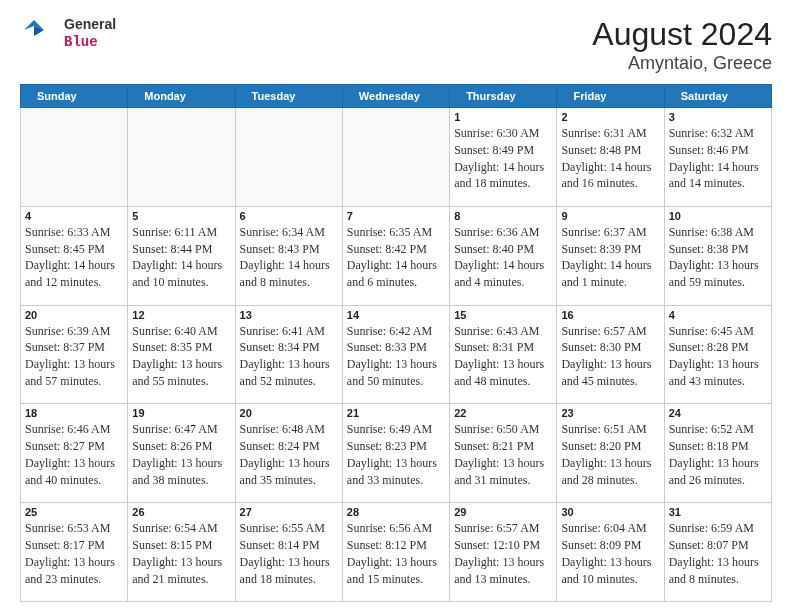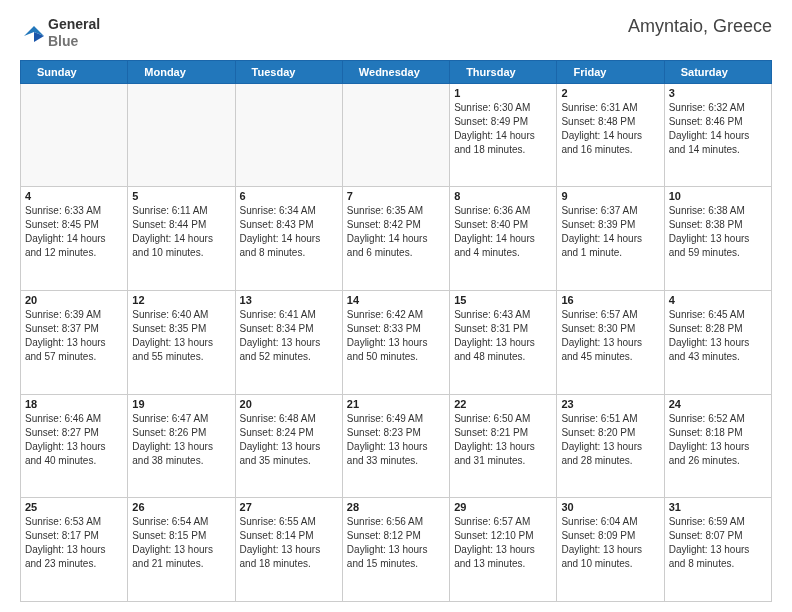--- a/index.html
+++ b/index.html
@@ -18,30 +18,30 @@
       flex-direction: column;
     }
     .header {
       display: flex;
       justify-content: space-between;
       align-items: flex-start;
       margin-bottom: 10px;
     }
     .logo {
       display: flex;
-      align-items: flex-end;
-      gap: 0;
+      align-items: flex-start;
+      gap: 16px;
     }
     .logo-text {
       font-size: 14px;
       font-weight: bold;
       line-height: 1.2;
     }
     .logo-text .general { color: #333; }
-    .logo-text .blue { color: #737373; }
+    .logo-text .blue { color: #be185d; font-family: Liberation Mono, monospace; }
     .logo-icon {
       width: 28px;
       height: 28px;
     }
     .title-block {
       text-align: right;
     }
     .title-month {
       font-size: 32px;
       font-weight: normal;
@@ -80,23 +80,24 @@
       background: #f8f8f8;
     }
     .day-number {
       font-size: 11px;
       font-weight: bold;
       color: #222;
       display: block;
       margin-bottom: 2px;
     }
     .day-info {
-      font-size: 10px;
+      font-size: 12px;
       color: #333;
       line-height: 1.4;
+      font-family: Liberation Serif, serif;
     }
     tr.week-row td {
       height: 88px;
     }
   </style>
 </head>
 <body>
 
 <div class="page">
   <div class="header">
@@ -104,20 +105,21 @@
       <svg class="logo-icon" viewBox="0 0 28 28">
         <polygon points="14,4 24,14 14,10 4,14" fill="#2277bb"></polygon>
         <polygon points="14,10 24,14 14,20" fill="#1a55aa"></polygon>
       </svg>
       <div class="logo-text">
         <div><span class="general">General</span></div>
         <div><span class="blue">Blue</span></div>
       </div>
     </div>
     <div class="title-block">
+      <div class="title-month">August 2024</div>
       <div class="title-location">Amyntaio, Greece</div>
     </div>
   </div>
 
   <table class="calendar">
     <thead>
       <tr>
         <th>Sunday</th>
         <th>Monday</th>
         <th>Tuesday</th>

